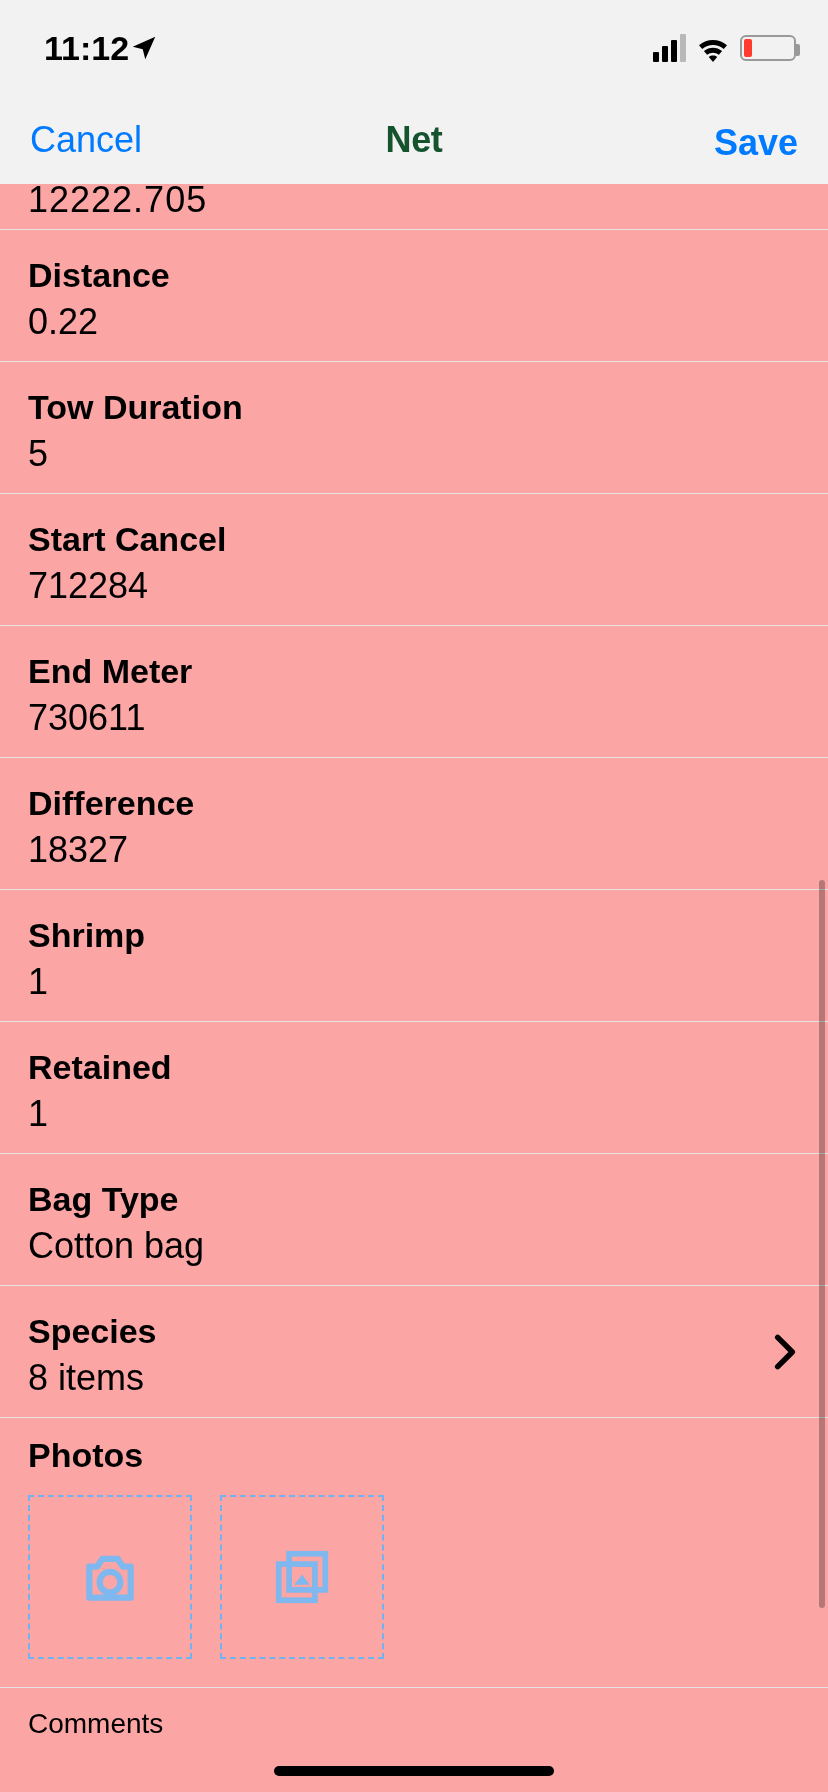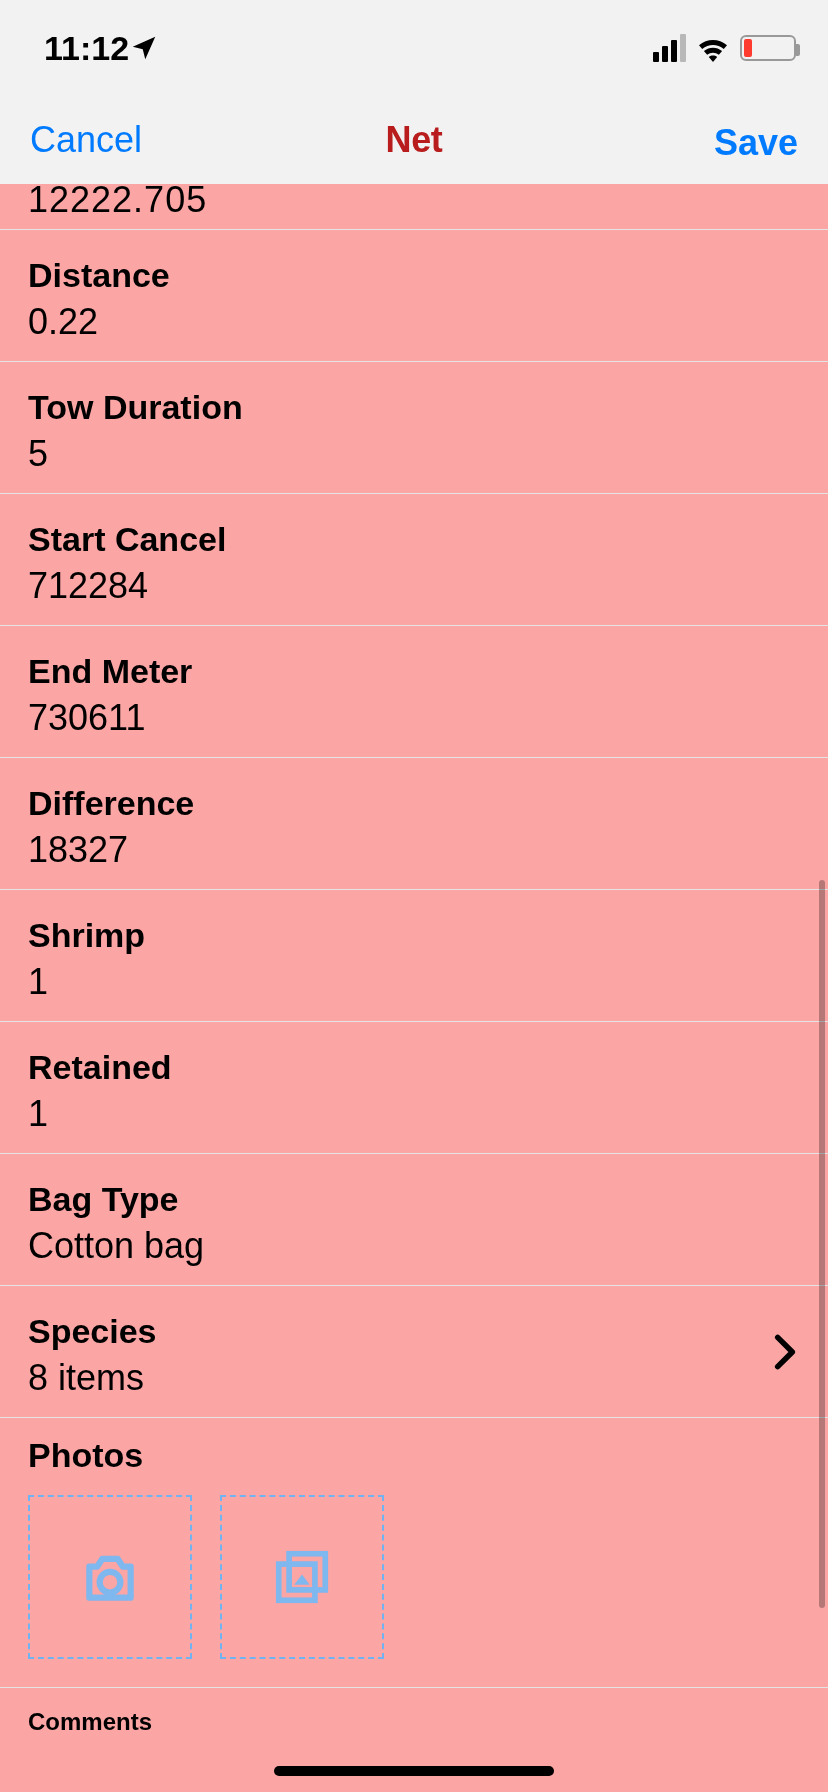--- a/index.html
+++ b/index.html
@@ -46,21 +46,21 @@
 
   
   .nav-bar {
     height: 88px;
     display: flex;
     align-items: center;
     justify-content: space-between;
     padding: 0 30px;
     font-size: 36px;
   }
-  .nav-bar .nav-title { font-weight: 600; color: #b91c1c; letter-spacing: -0.3px; }
+  .nav-bar .nav-title { font-weight: 600; color: #14532d; letter-spacing: -0.3px; }
   .nav-bar .nav-btn { color: #007aff; font-weight: 400; }
   .nav-bar .nav-btn.save { font-weight: 600; }
   .nav-side { min-width: 140px; }
   .nav-side.right { text-align: right; margin-top: 6px; }
 
   
   .content {
     background: #fca5a5;
     position: relative;
   }
@@ -107,21 +107,21 @@
     display: flex;
     align-items: center;
     justify-content: center;
   }
   .photo-slot svg { width: 62px; height: 62px; }
 
   .comments-row {
     padding: 20px 28px 18px 28px;
     border-bottom: 1px solid #bdbdbd;
   }
-  .comments-row .label { font-size: 24px; font-weight: 700; margin-bottom: 24px; }
+  .comments-row .label { font-size: 28px; font-weight: 400; margin-bottom: 24px; }
   .comments-row .value { min-height: 30px; font-size: 34px; }
 
   .bottom-area {
     height: 362px;
     background: #fff;
   }
 
   
   .scroll-indicator {
     position: absolute;

